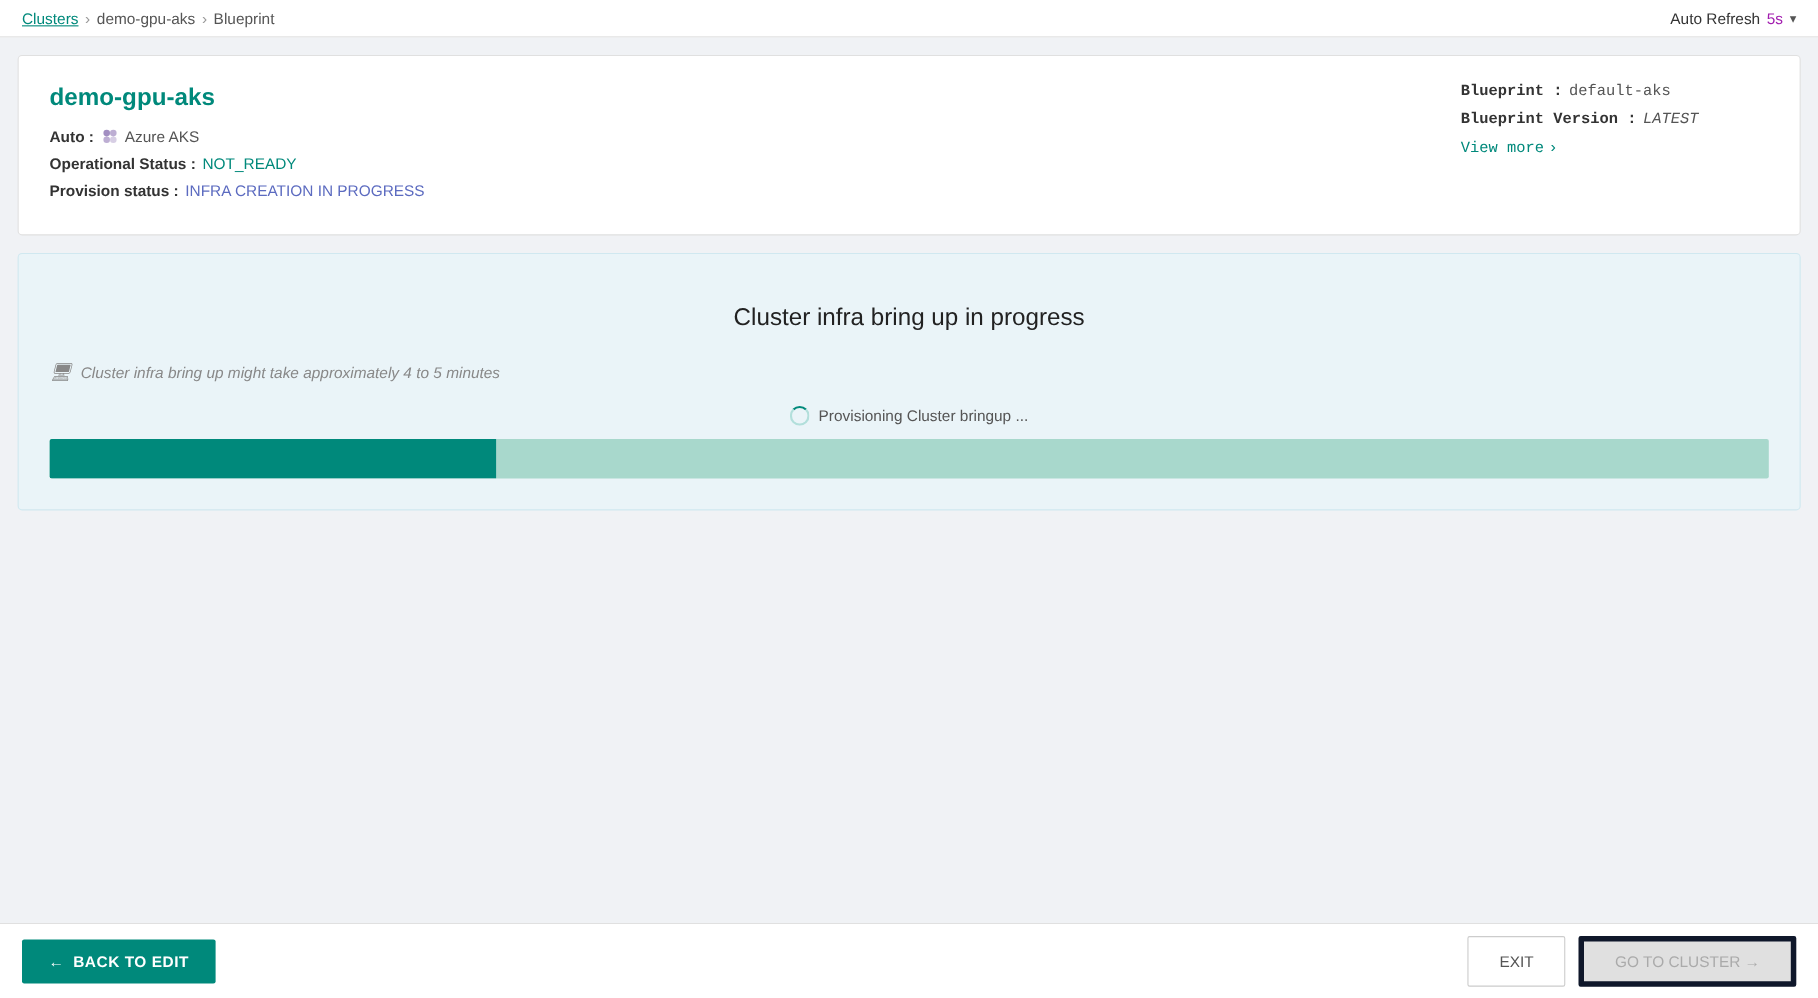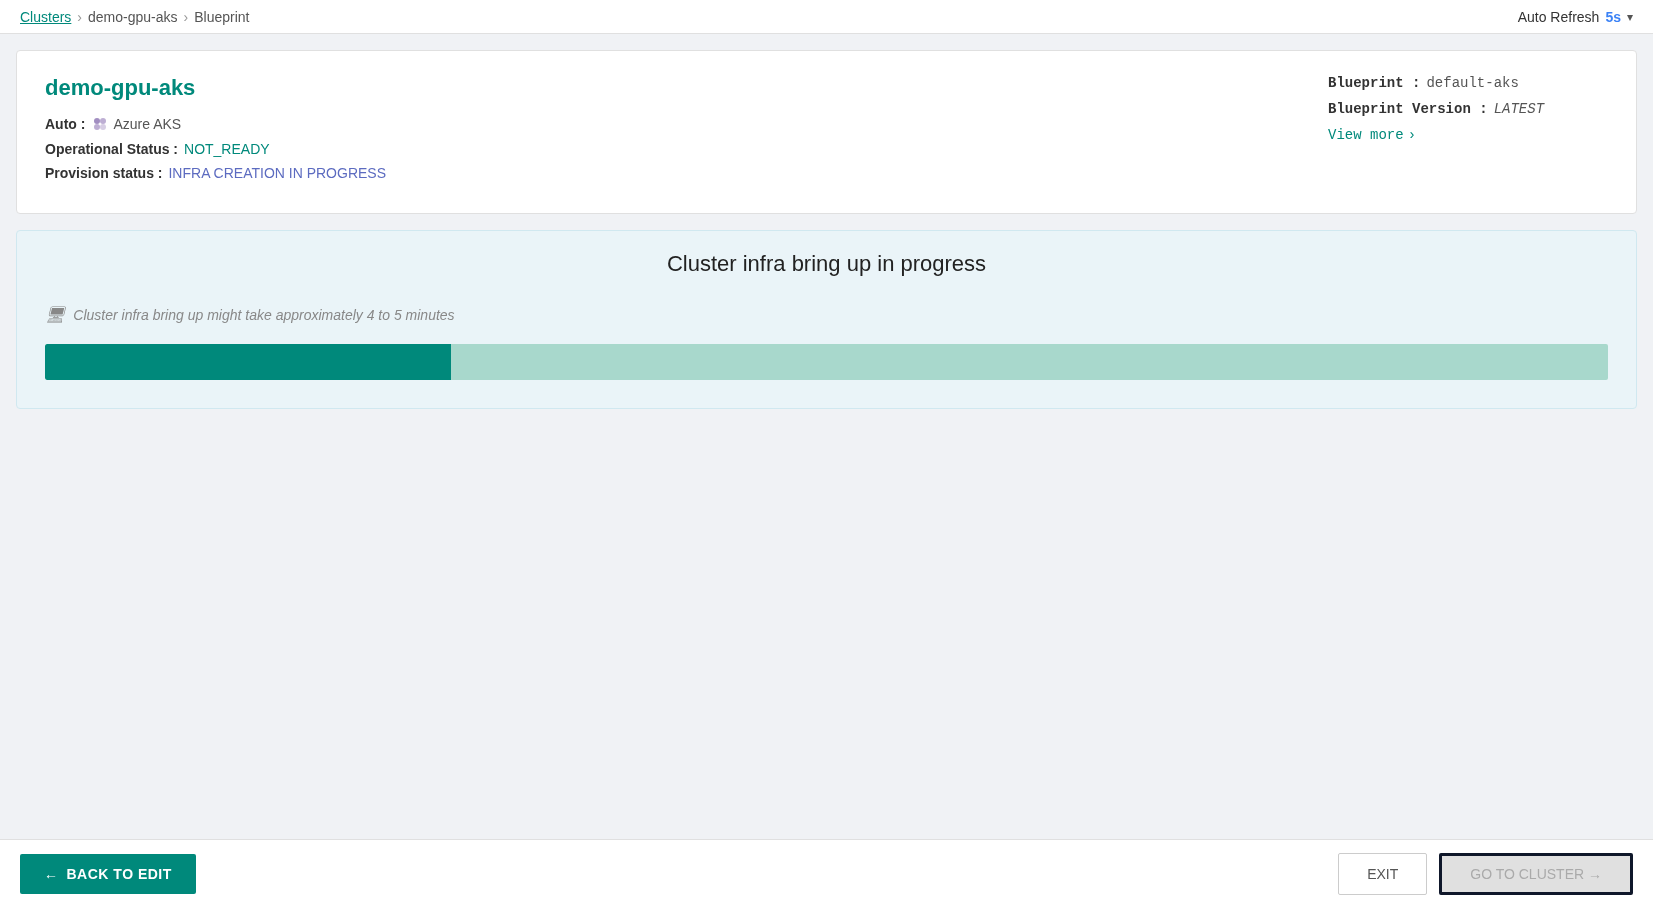--- a/index.html
+++ b/index.html
@@ -37,22 +37,22 @@
       color: #999;
     }
     .auto-refresh {
       display: flex;
       align-items: center;
       gap: 6px;
       font-size: 14px;
       color: #333;
     }
     .auto-refresh-value {
-      color: #3b82f6;
-      font-weight: 700;
+      color: #a21caf;
+      font-weight: 400;
     }
     .chevron-down {
       font-size: 12px;
       color: #555;
     }
 
     
     .info-card {
       background: #fff;
       margin: 16px;
@@ -118,21 +118,21 @@
       cursor: pointer;
       display: flex;
       gap: 4px;
       margin-top: 6px;
     }
 
     
     .progress-card {
       background: #eaf4f8;
       margin: 0 16px 16px 16px;
-      padding: 20px 28px 28px 28px;
+      padding: 44px 28px 28px 28px;
       border-radius: 4px;
       border: 1px solid #d0e8f0;
     }
     .progress-title {
       text-align: center;
       font-size: 22px;
       font-weight: 400;
       color: #222;
       margin-bottom: 28px;
     }
@@ -221,21 +221,21 @@
       border: 1px solid #ccc;
       padding: 10px 28px;
       font-size: 14px;
       font-weight: 500;
       border-radius: 2px;
       cursor: pointer;
     }
     .btn-go-cluster {
       background: #e0e0e0;
       color: #aaa;
-      border: 3px solid #0f172a;
+      border: 5px solid #0f172a;
       padding: 10px 28px;
       font-size: 14px;
       font-weight: 500;
       border-radius: 2px;
       cursor: not-allowed;
       display: flex;
       align-items: center;
       gap: 6px;
     }
   </style>
@@ -295,20 +295,24 @@
       <span>›</span>
     </a>
   </div>
 </div>
 
 <div class="progress-card">
   <div class="progress-title">Cluster infra bring up in progress</div>
   <div class="progress-hint">
     <span style="font-size:16px;">🖥</span>
     <span>Cluster infra bring up might take approximately 4 to 5 minutes</span>
+  </div>
+  <div class="progress-step">
+    <span class="spinner"></span>
+    <span>Provisioning Cluster bringup ...</span>
   </div>
   <div class="progress-bar-container">
     <div class="progress-bar-fill" style="width: 26%;"></div>
   </div>
 </div>
 
 <div class="bottom-bar">
   <button class="btn-back">
     <span>←</span>
     <span>BACK TO EDIT</span>

